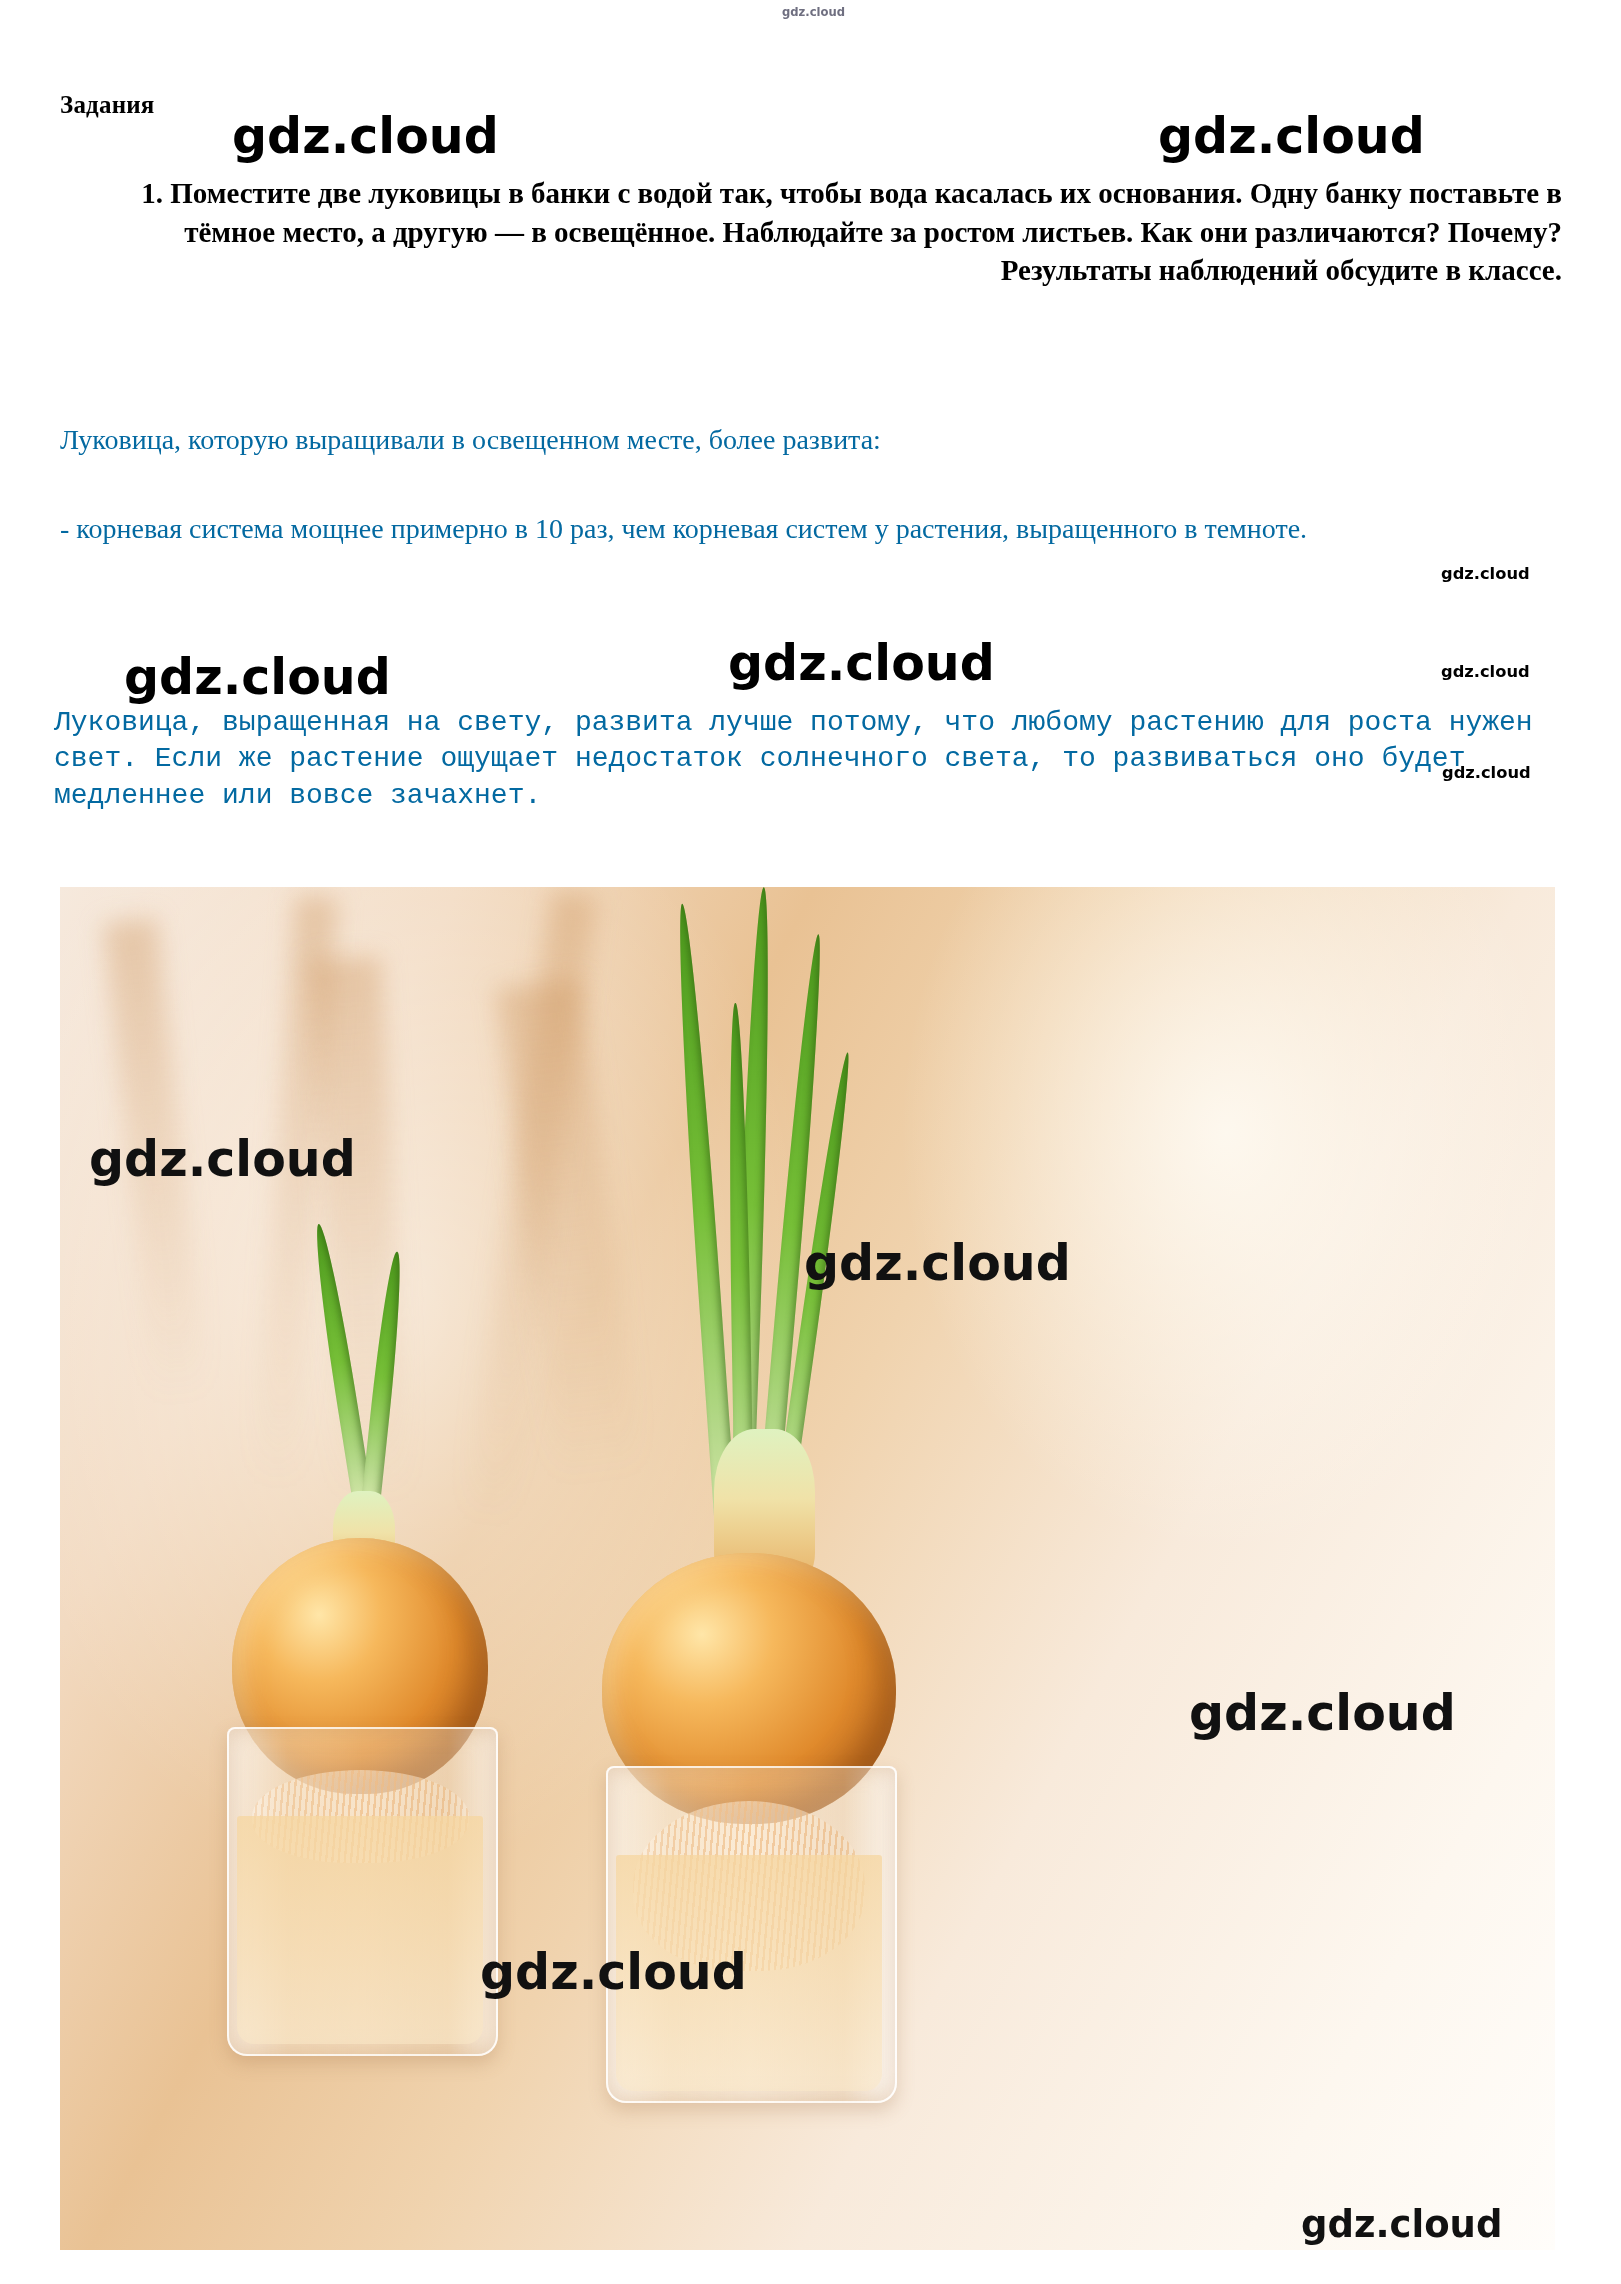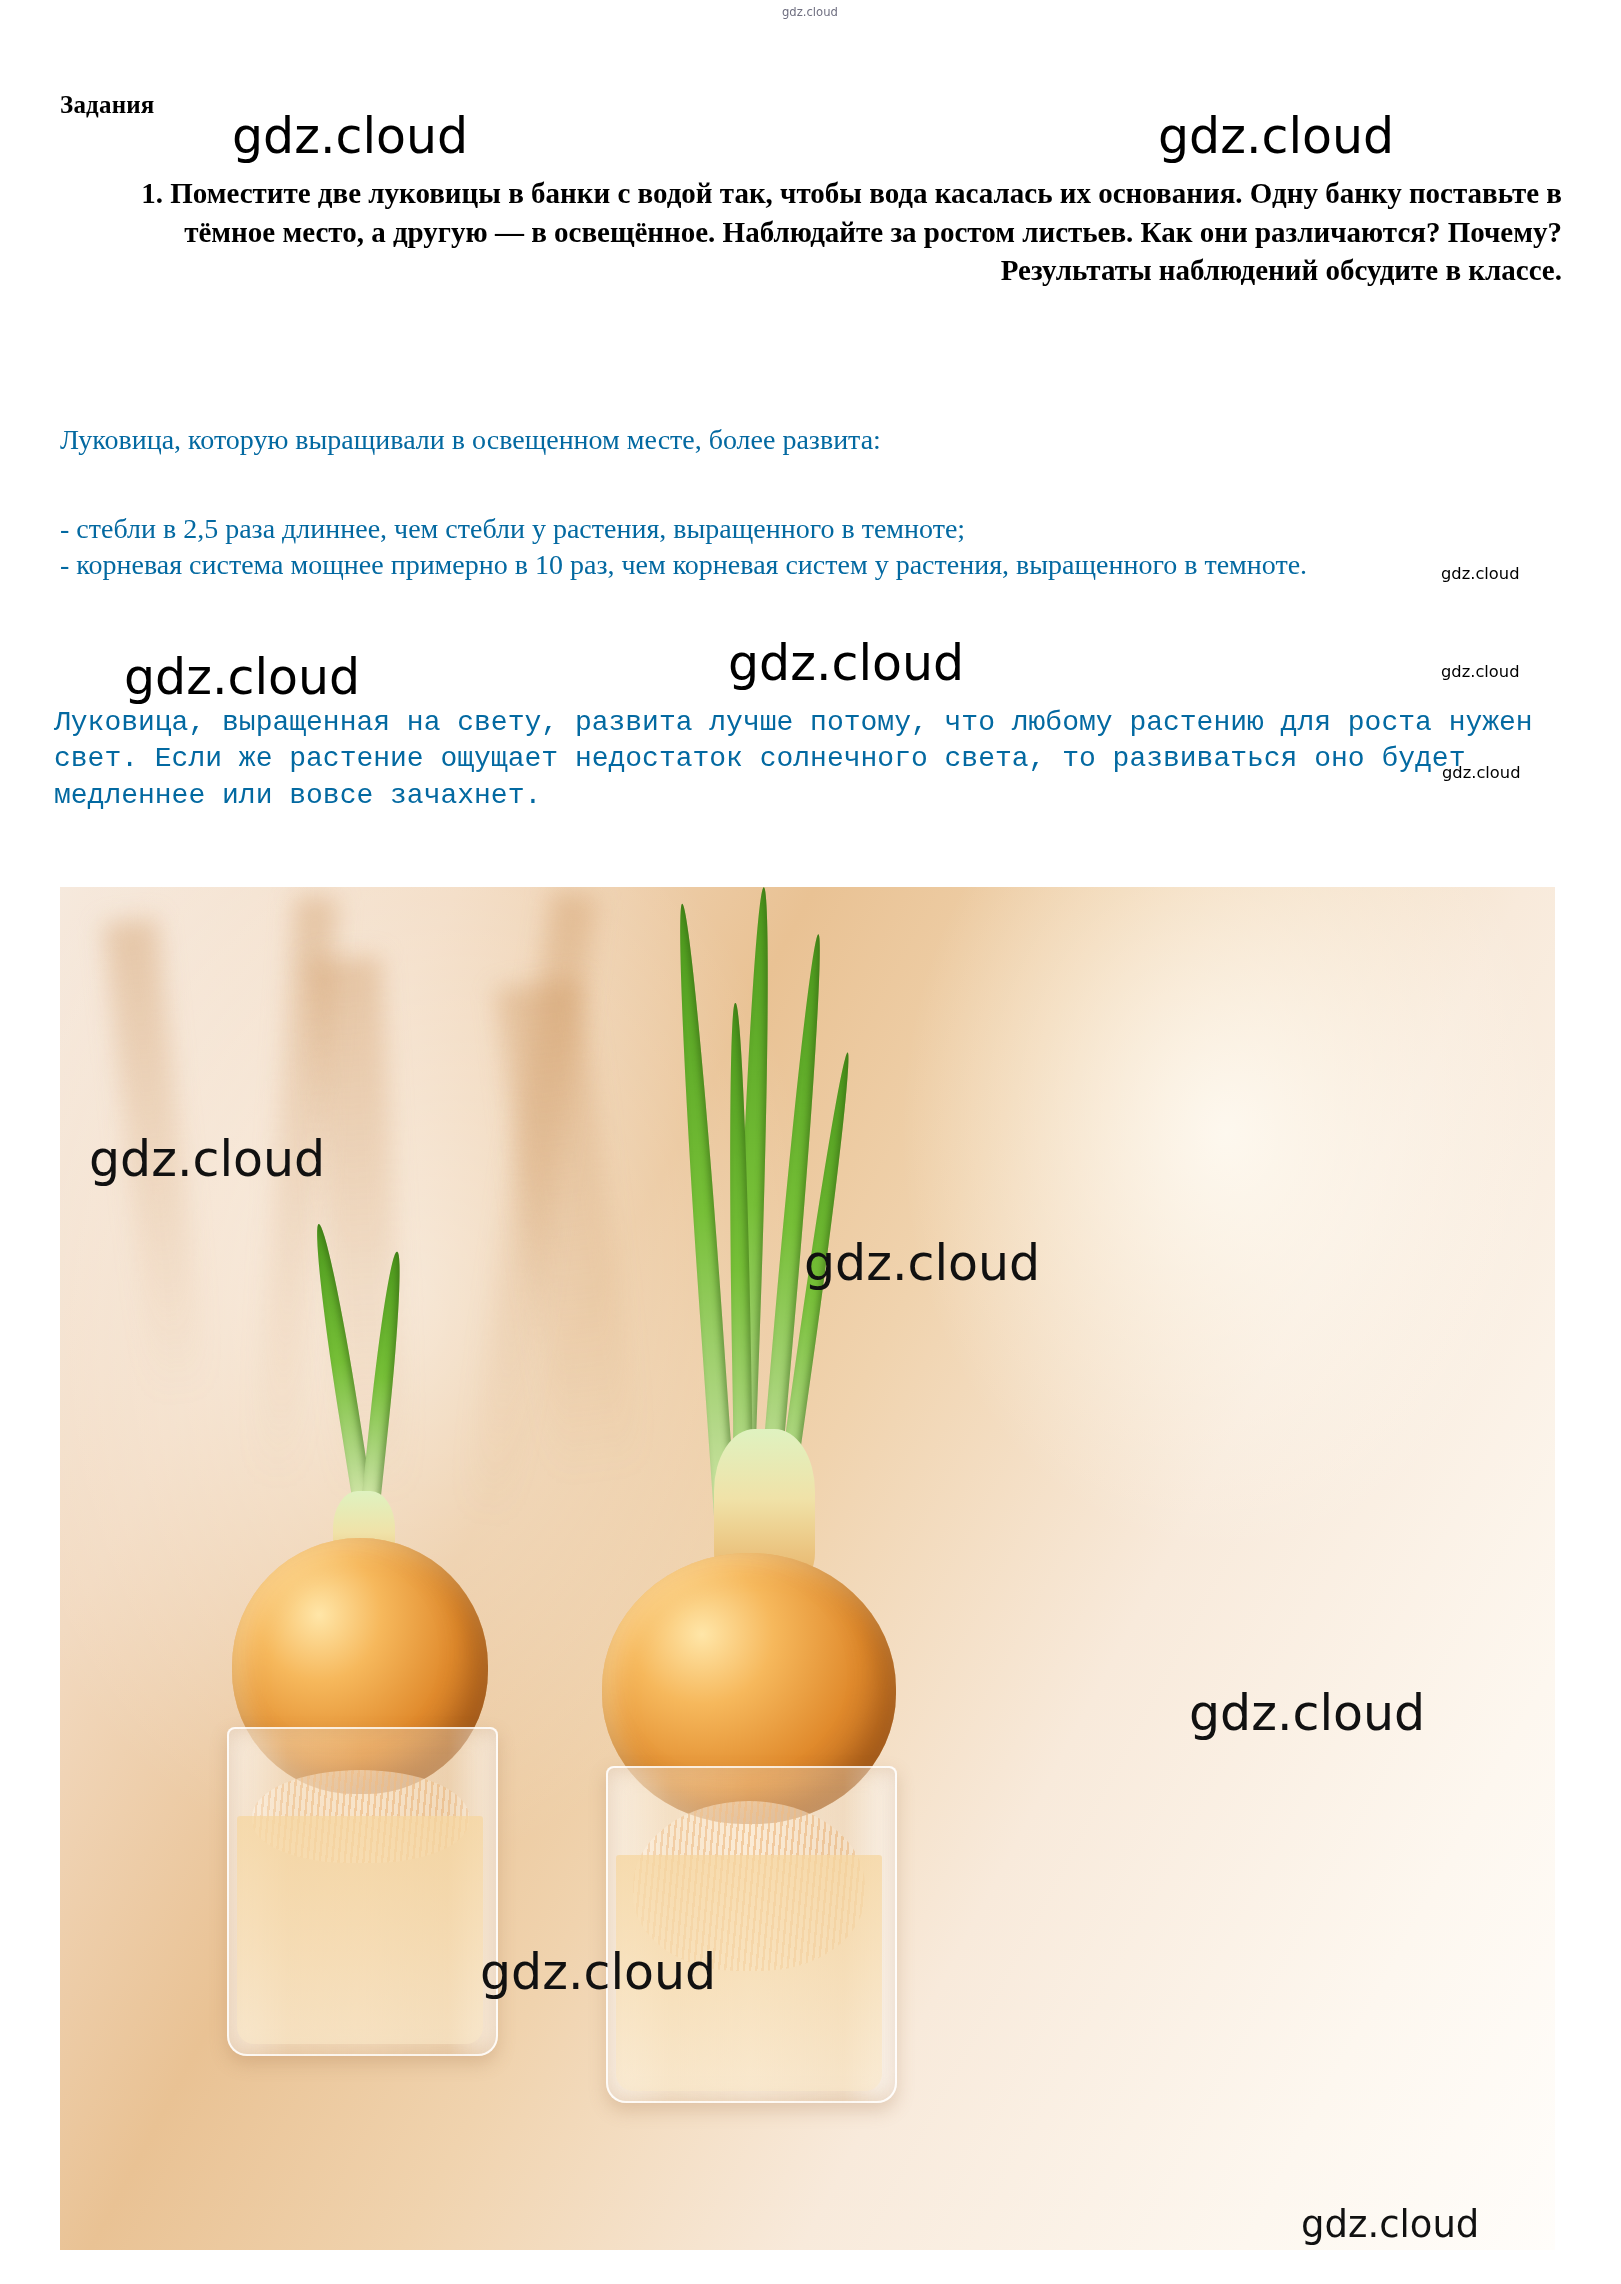--- a/index.html
+++ b/index.html
@@ -24,21 +24,21 @@
     background: #ffffff;
   }
 
   
   .wm {
     position: absolute;
     font-family: "DejaVu Sans", sans-serif;
     color: #000000;
     white-space: nowrap;
     pointer-events: none;
-    font-weight: 400;
+    font-weight: 700;
   }
   .wm-top-tiny {
     font-size: 11.6px;
     color: #6f6f80;
     letter-spacing: 0px;
   }
   .wm-big { font-size: 49px; }
   .wm-mid { font-size: 37px; }
   .wm-small { font-size: 16.3px; }
   .wm-on-photo { color: #111111; }
@@ -153,21 +153,20 @@
 
 <div class="page">
 
   <div class="heading">Задания</div>
 
   <div class="task-bold">1. Поместите две луковицы в банки с водой так, чтобы вода касалась их основания. Одну банку поставьте в тёмное место, а другую — в освещённое. Наблюдайте за ростом листьев. Как они различаются? Почему? Результаты наблюдений обсудите в классе.</div>
 
   <div class="para para-1">Луковица, которую выращивали в освещенном месте, более развита:</div>
 
   <div class="para para-2">
-    <div>- стебли в 2,5 раза длиннее, чем стебли у растения, выращенного в темноте;</div>
     <div>- корневая система мощнее примерно в 10 раз, чем корневая систем у растения, выращенного в темноте.</div>
   </div>
 
   <div class="para para-3">Луковица, выращенная на свету, развита лучше потому, что любому растению для роста нужен свет. Если же растение ощущает недостаток солнечного света, то развиваться оно будет медленнее или вовсе зачахнет.</div>
 
   <div class="photo">
     <div class="photo-inner"></div>
 
     <div class="streak" style="left:93px; top:31px;  width:54px;  height:480px; transform:rotate(-6deg);"></div>
     <div class="streak" style="left:194px; top:7.7px;  width:43px;  height:589px; transform:rotate(4deg);"></div>

